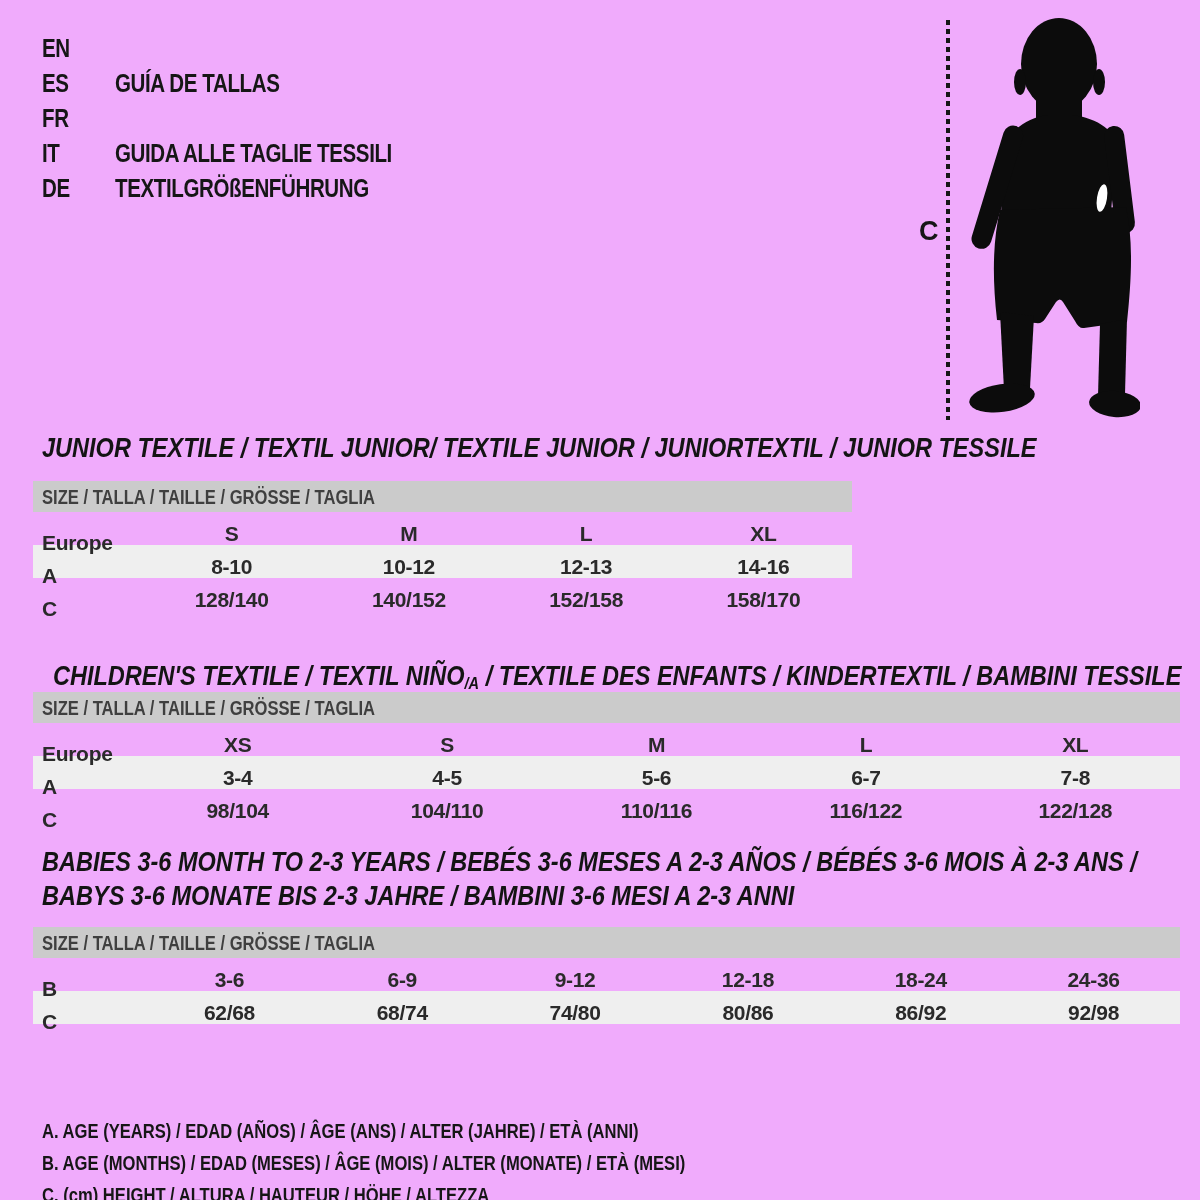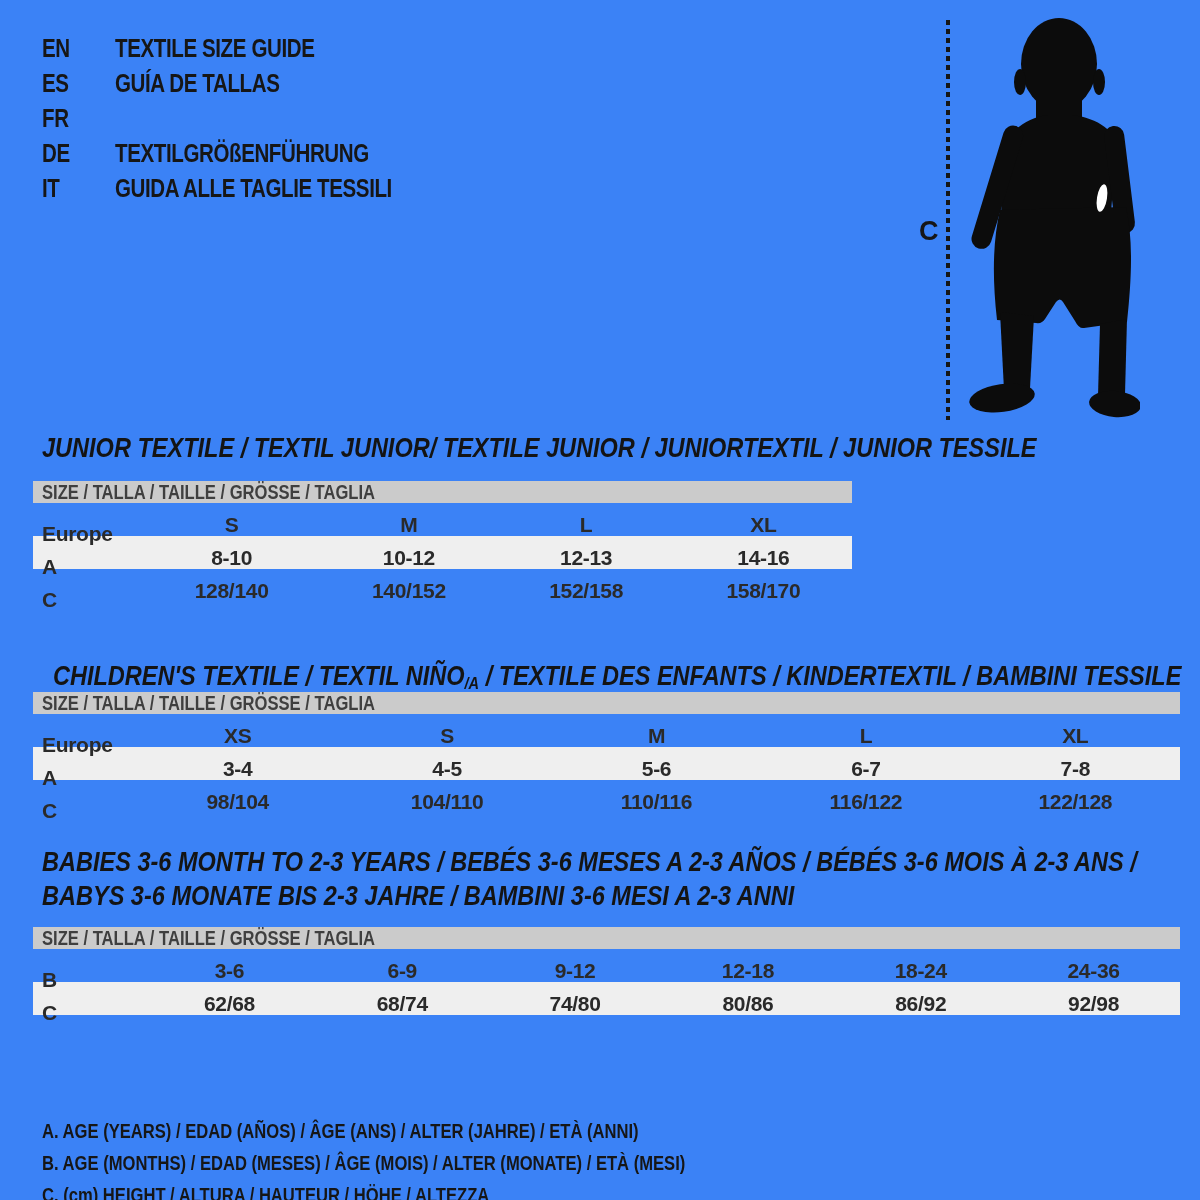--- a/index.html
+++ b/index.html
@@ -2,21 +2,21 @@
 <html style="--body-text: #1d1d1d; --table-header-bg: #cbcbcb; --table-alt-row-bg: #efefef; --table-header-text: #3f3f3f; --silhouette: #0c0c0c;"><head>
 <meta charset="utf-8">
 <style>
   * { margin:0; padding:0; box-sizing:border-box; }
   html,body { background:#fff; }
   body {
     width:1200px; height:1200px;
     font-family:"Liberation Sans", sans-serif;
     color:var(--body-text,#1d1d1d);
   }
-  #canvas { position:relative; width:1200px; height:1200px; background:#3b82f6; overflow:hidden; }
+  #canvas { position:relative; width:1200px; height:1200px; background:#f0abfc; overflow:hidden; }
 
   
   .cond  { display:inline-block; transform:scaleX(.84); transform-origin:0 50%; white-space:nowrap; }
   .cond8 { display:inline-block; transform:scaleX(.79); transform-origin:0 50%; white-space:nowrap; }
 
   
   .lang-list { position:absolute; left:42px; top:31px; }
   .lang-row  { display:grid; grid-template-columns:73px auto; height:35px; align-items:center;
                font-size:26px; font-weight:700; letter-spacing:-.5px; color:#161616; }
 
@@ -32,21 +32,21 @@
   #junior-title   { top:436px; }
   #children-title { top:664px;margin-left:11px; }
   #babies-title   { top:845px; line-height:34px; }
   .sub { font-size:.62em; vertical-align:-.22em; }
 
   
   .size-table     { position:absolute; left:33px; }
   #junior-table   { top:481px; width:819px; }
   #children-table { top:692px; width:1147px; }
   #babies-table   { top:927px; width:1147px; }
-  .st-header { height:22px; background:var(--table-header-bg,#cbcbcb); display:flex; align-items:center;
+  .st-header { height:31px; background:var(--table-header-bg,#cbcbcb); display:flex; align-items:center;
                padding-left:9px; font-size:21px; font-weight:700; color:var(--table-header-text,#3f3f3f); }
   .st-row    { display:grid; height:33px; align-items:center; font-size:21px; font-weight:700;
                color:#2a2a2a; letter-spacing:-.3px; }
   .st-row.alt{ background:var(--table-alt-row-bg,#efefef); }
   .cols4 { grid-template-columns:110px repeat(4,1fr); }
   .cols5 { grid-template-columns:100px repeat(5,1fr); }
   .cols6 { grid-template-columns:110px repeat(6,1fr); }
   .st-row .lbl { padding-left:9px;margin-top:19px; }
   .st-row .val { text-align:center; }
 
@@ -55,36 +55,35 @@
   .legend-line { height:32px; font-size:21px; font-weight:700; color:#161616; }
 </style>
 </head>
 <body>
 
 <div id="canvas">
 
   <div class="lang-list">
     <div class="lang-row">
       <span><span class="cond8">EN</span></span>
-      <span><span class="cond8">TEXTILE SIZE GUIDE</span></span>
     </div>
     <div class="lang-row">
       <span><span class="cond8">ES</span></span>
       <span><span class="cond8">GUÍA DE TALLAS</span></span>
     </div>
     <div class="lang-row">
       <span><span class="cond8">FR</span></span>
     </div>
     <div class="lang-row">
+      <span><span class="cond8">IT</span></span>
+      <span><span class="cond8">GUIDA ALLE TAGLIE TESSILI</span></span>
+    </div>
+    <div class="lang-row">
       <span><span class="cond8">DE</span></span>
       <span><span class="cond8">TEXTILGRÖßENFÜHRUNG</span></span>
-    </div>
-    <div class="lang-row">
-      <span><span class="cond8">IT</span></span>
-      <span><span class="cond8">GUIDA ALLE TAGLIE TESSILI</span></span>
     </div>
   </div>
 
   <div class="figure">
     <span class="c-label">C</span>
     <div class="dash-line"></div>
     <svg class="silhouette" width="180" height="410" viewBox="0 0 180 410" aria-hidden="true">
       <g fill="var(--silhouette,#0c0c0c)">
         <ellipse cx="99" cy="50" rx="38" ry="46"></ellipse>
         <ellipse cx="60" cy="68" rx="6" ry="13"></ellipse>

